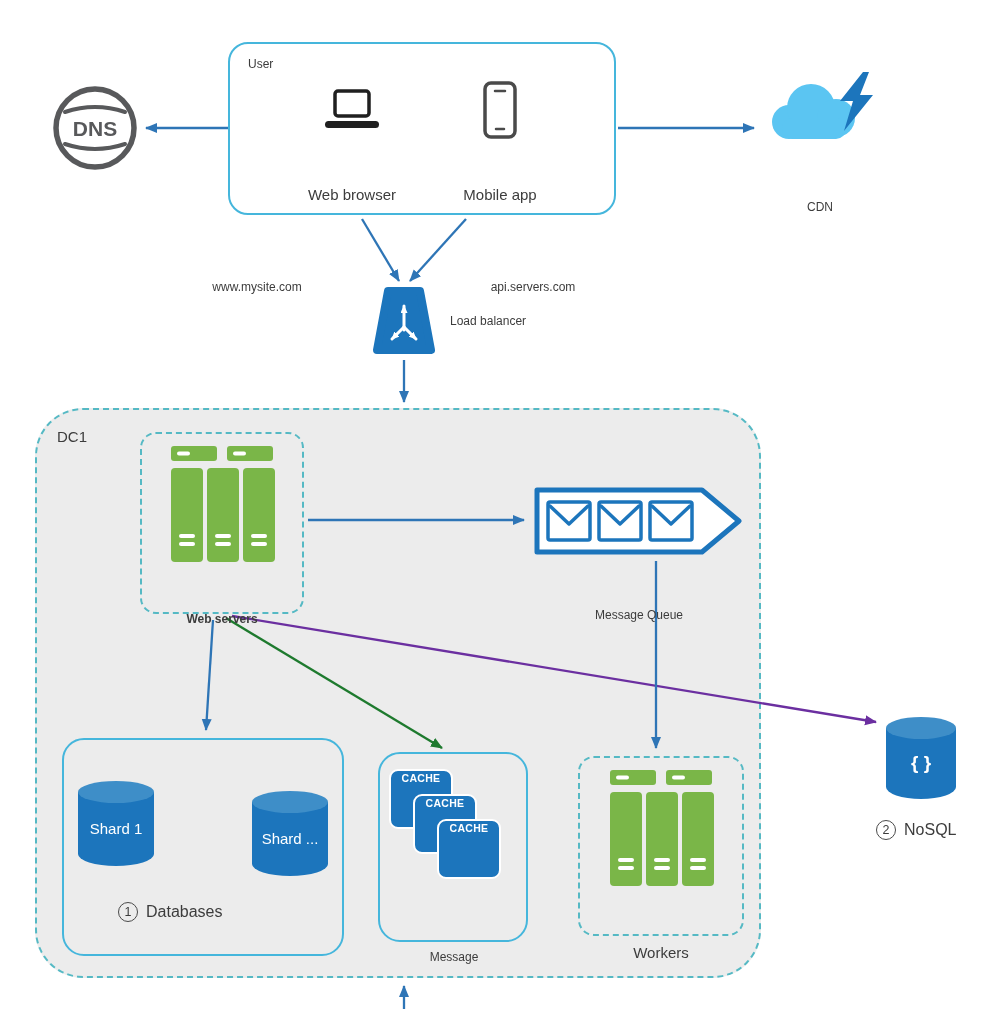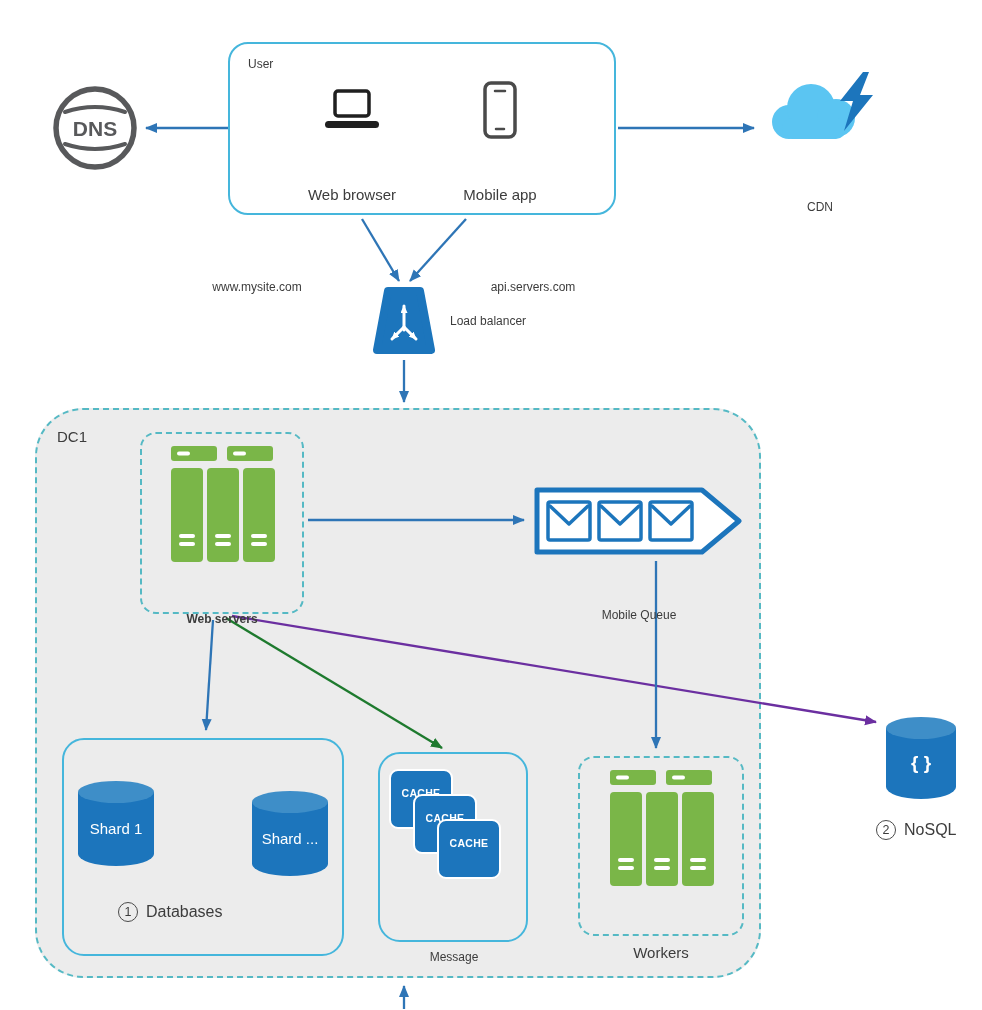--- a/index.html
+++ b/index.html
@@ -16,21 +16,21 @@
   .dashed-box { border:2px dashed #55B9C4; border-radius:16px; }
   .dc1 { background:#ECECEC; border:2.5px dashed #55B9C4; border-radius:48px; }
   .user-box { border:2px solid #45B6DC; border-radius:20px; background:#fff; }
   .arrows { position:absolute; left:0; top:0; }
   .arr { stroke-width:2.3; fill:none; }
   .arr-blue  { stroke:#2E75B6; }
   .arr-green { stroke:#1E7A2E; }
   .arr-purple{ stroke:#6B2FA0; }
   .cache-square { position:absolute; width:64px; height:60px; background:#1C75BC; border:2px solid #fff;
                   border-radius:9px; color:#fff; font-size:10.5px; font-weight:bold; letter-spacing:.3px;
-                  display:flex; justify-content:center; align-items:flex-start; padding-top:16px; }
+                  display:flex; justify-content:center; align-items:flex-start; padding-top:1px; }
   .circle-num { width:20px; height:20px; border:1.5px solid #4a4a4a; border-radius:50%;
                 display:inline-flex; align-items:center; justify-content:center;
                 font-size:12.5px; color:#3c3c3c; flex:0 0 auto; background:transparent; }
   .flex-label { position:absolute; display:flex; align-items:center; gap:8px; font-size:16px; color:#3c3c3c; }
 </style>
 </head>
 <body>
 
 <div class="canvas">
 
@@ -160,21 +160,21 @@
           <rect x="0" y="0" width="42" height="38" rx="2" fill="#fff" stroke="#1C75BC" stroke-width="3.5"></rect>
           <polyline points="2,4 21,22 40,4" fill="none" stroke="#1C75BC" stroke-width="3.5" stroke-linejoin="round" stroke-linecap="round"></polyline>
         </g>
         <g transform="translate(118,18)">
           <rect x="0" y="0" width="42" height="38" rx="2" fill="#fff" stroke="#1C75BC" stroke-width="3.5"></rect>
           <polyline points="2,4 21,22 40,4" fill="none" stroke="#1C75BC" stroke-width="3.5" stroke-linejoin="round" stroke-linecap="round"></polyline>
         </g>
       </g>
     </svg>
   </div>
-  <div class="label center" style="left:566px; top:564px; width:146px;">Mobile Queue</div>
+  <div class="label center" style="left:566px; top:564px; width:146px;">Message Queue</div>
 
   <div class="box solid-box" style="left:62px; top:738px; width:282px; height:218px;"></div>
 
   <div class="abs" style="left:74px; top:778px;">
     <svg width="84" height="92" viewBox="0 0 84 92">
       <path d="M4,14 L4,76 A38,12 0 0 0 80,76 L80,14 Z" fill="#1C75BC"></path>
       <ellipse cx="42" cy="14" rx="38" ry="11" fill="#3E8EC8"></ellipse>
       <text x="42" y="56" text-anchor="middle" font-size="15" fill="#ffffff">Shard 1</text>
     </svg>
   </div>

